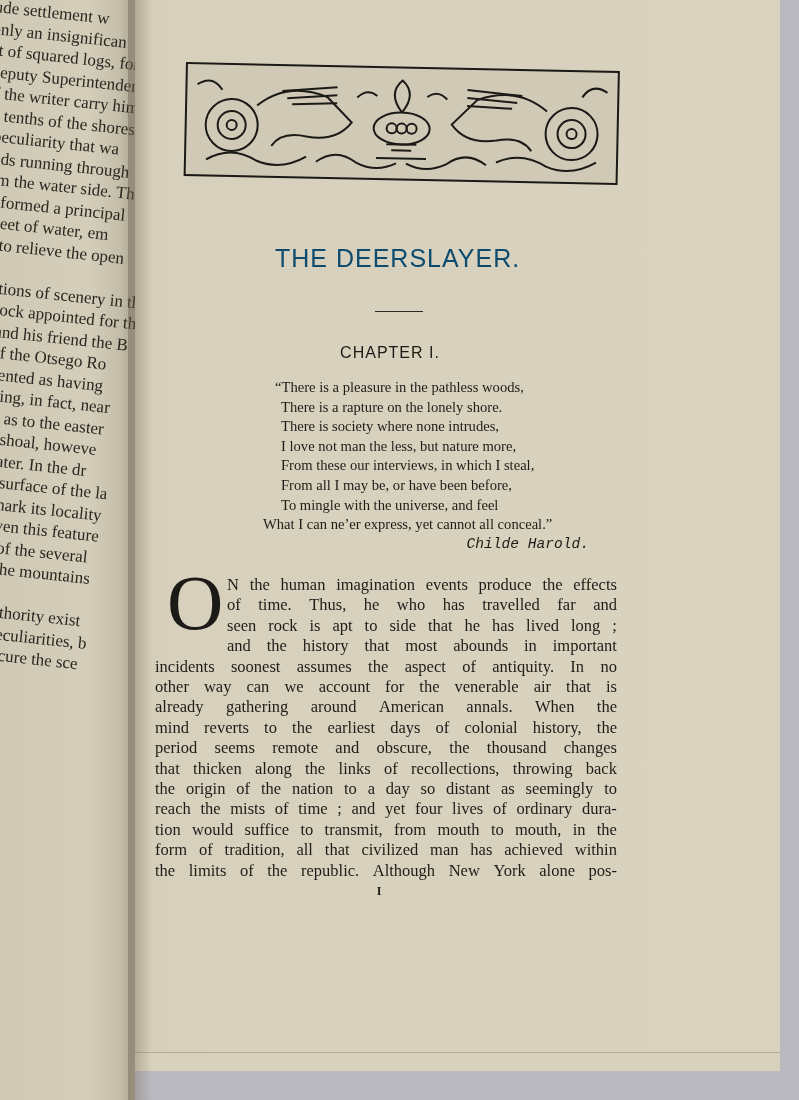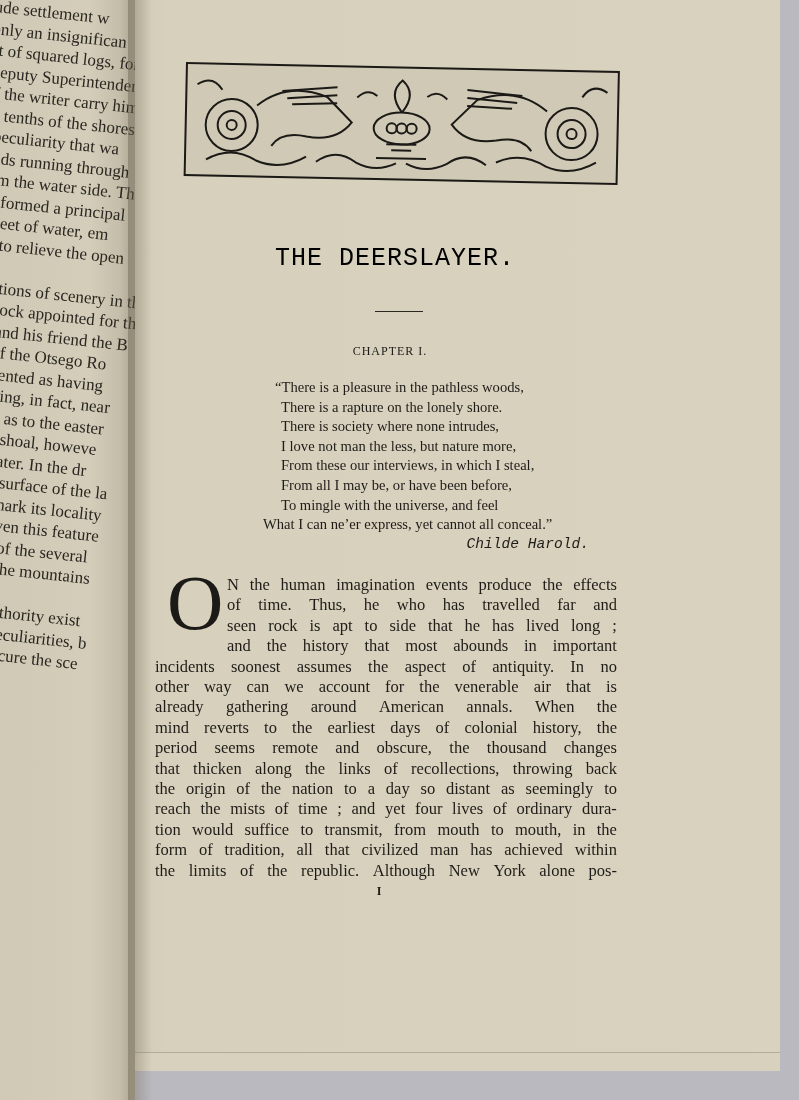--- a/index.html
+++ b/index.html
@@ -40,30 +40,30 @@
       background: #cfc9b6;
     }
     .ornament svg { width: 100%; height: 100%; display: block; }
 
     .content {
       position: absolute; left: 155px; top: 0; width: 470px;
       color: #1f1c18;
     }
     .book-title {
       position: absolute; left: 120px; top: 244px; width: 230px; text-align: center;
-      font-family: Liberation Mono, monospace; font-size: 25px; letter-spacing: 1px;
-      color: #000000; white-space: nowrap;
+      font-family: Liberation Sans, sans-serif; font-size: 25px; letter-spacing: 1px;
+      color: #0c4a6e; white-space: nowrap;
     }
     .title-rule {
       position: absolute; left: 220px; top: 311px; width: 48px; height: 0;
       border-top: 1.5px solid #2a2620;
     }
     .chapter {
       position: absolute; left: 150px; top: 344px; width: 170px; text-align: center;
-      font-family: Liberation Serif, serif; font-size: 12px; letter-spacing: 1px;
+      font-family: Liberation Sans, sans-serif; font-size: 16px; letter-spacing: 1px;
       color: #1c1a17; white-space: nowrap;
     }
     .epigraph {
       position: absolute; left: 74px; top: 378px; width: 400px;
       font-family: "Liberation Serif", serif; font-size: 14.6px; line-height: 19.6px;
       color: #1f1c18;
     }
     .epigraph .line { white-space: nowrap; padding-left: 18px; margin-left: 34px; }
     .epigraph .line.first { padding-left: 12px; }
     .epigraph .line.last { padding-left: 0; }

